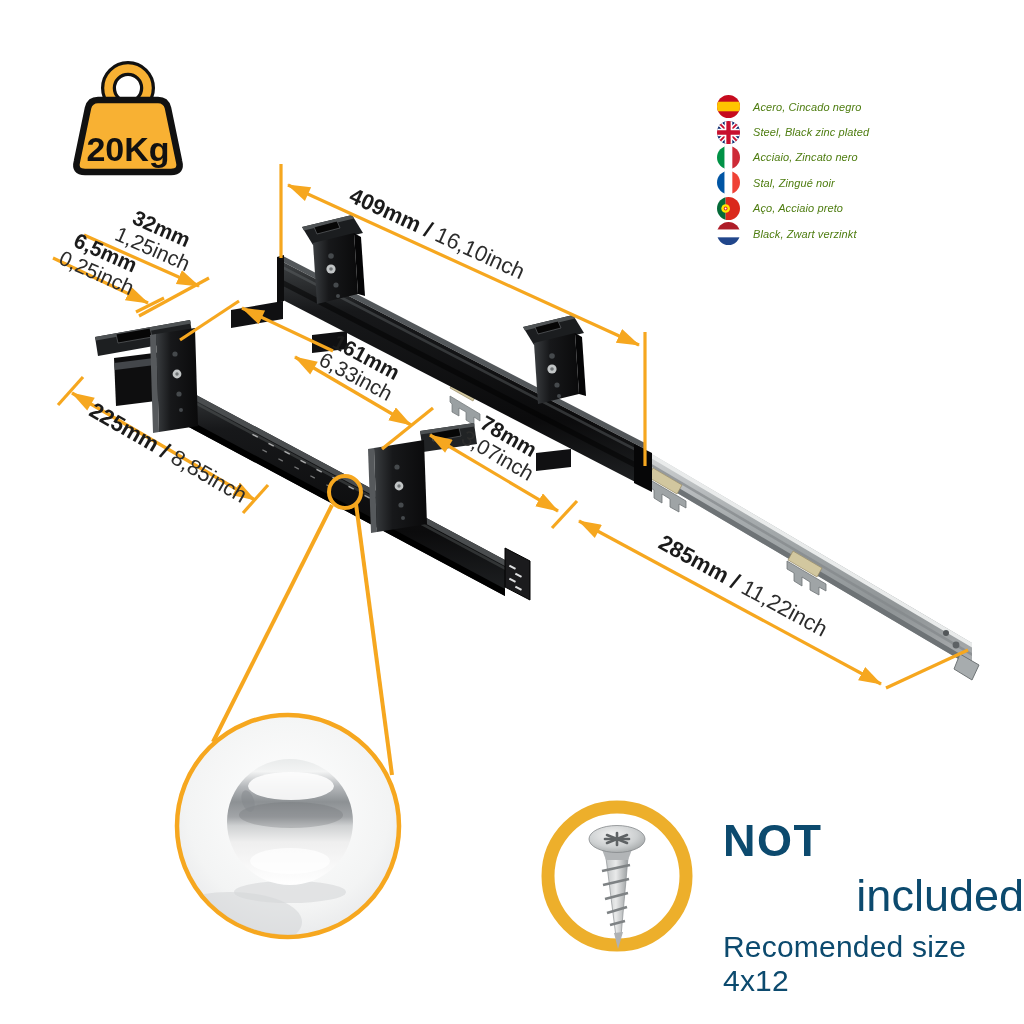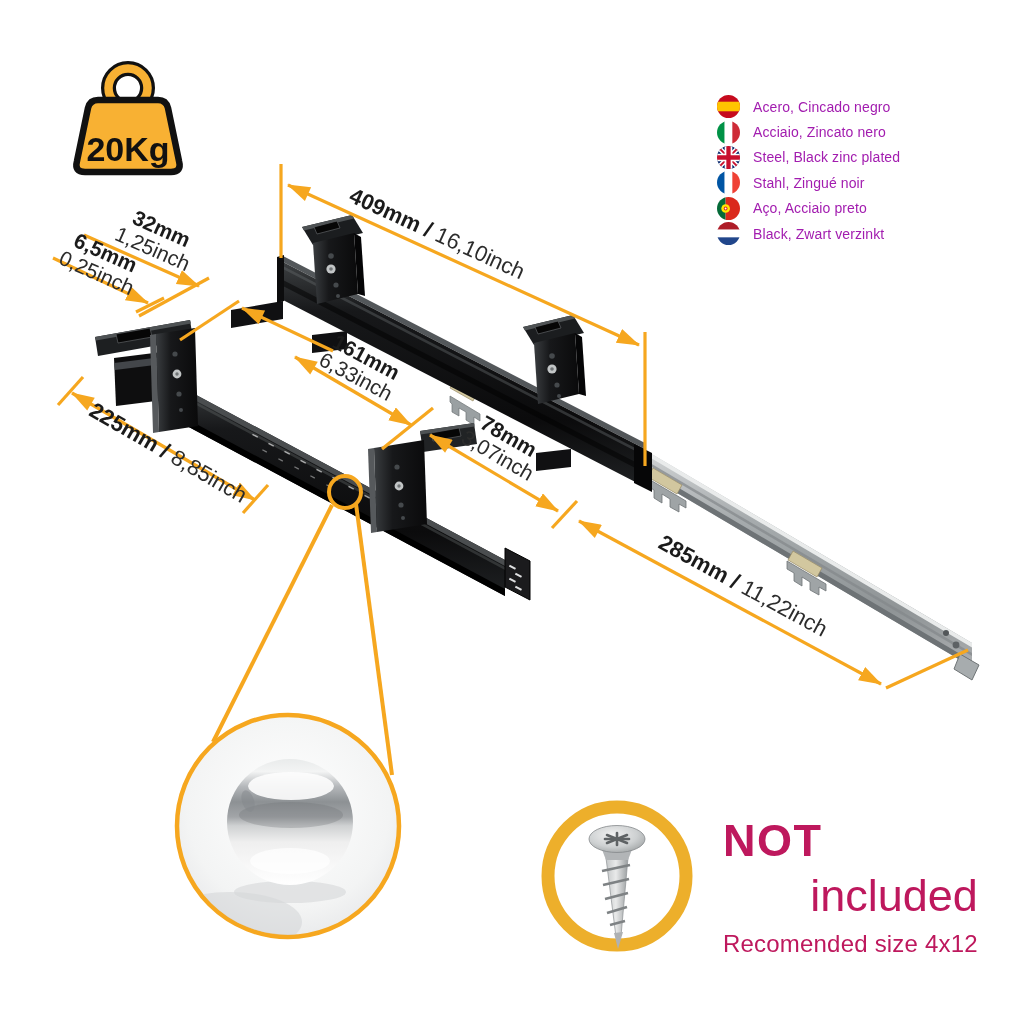--- a/index.html
+++ b/index.html
@@ -7,25 +7,25 @@
     font-family:"Liberation Sans",sans-serif;}
   #diagram{position:absolute;left:0;top:0;}
   .dim{position:absolute;white-space:nowrap;color:#1b1b1b;font-size:22px;}
   .dim .mm{font-weight:bold;}
   .dim .in{font-weight:normal;color:#2c2c2c;}
   .dim.stack{text-align:center;line-height:1.05;font-size:21px;}
   .dim.stack .mm,.dim.stack .in{display:block;}
   #flags{position:absolute;left:717px;top:94px;}
   .flagrow{display:flex;align-items:center;height:25.4px;}
   .flagrow svg{width:23px;height:23px;flex:0 0 23px;}
-  .flagrow .ftext{margin-left:13px;font-size:14px;font-weight:500;color:#a21caf;letter-spacing:.1px;}
-  #notblock{position:absolute;left:723px;top:818px;color:#be185d;}
+  .flagrow .ftext{margin-left:13px;font-size:11px;font-weight:500;color:#4d7c0f;letter-spacing:.1px;font-style:italic;}
+  #notblock{position:absolute;left:723px;top:818px;color:#0c4a6e;}
   #not-title{font-size:45px;font-weight:900;letter-spacing:1.5px;line-height:1;}
   #not-sub{font-size:45px;font-weight:400;line-height:1;margin-top:10px;text-align:right;}
-  #not-note{font-size:24px;font-weight:400;margin-top:12px;letter-spacing:.2px;}
+  #not-note{font-size:30px;font-weight:400;margin-top:12px;letter-spacing:.2px;}
 </style>
 </head>
 <body>
 
 <div id="canvas">
 
 <svg id="diagram" width="1024" height="1024" viewBox="0 0 1024 1024">
   <defs>
     <marker id="aE" markerUnits="userSpaceOnUse" markerWidth="28" markerHeight="18" refX="22" refY="7.5" orient="auto">
           <path d="M0,0 L23,7.5 L0,15 Z" fill="#F6A71F"></path>
@@ -307,63 +307,63 @@
           <g clip-path="url(#c1)">
             <rect width="24" height="24" fill="#c60b1e"></rect>
             <rect y="7" width="24" height="10" fill="#ffc400"></rect>
           </g>
         </svg>
     <span class="ftext">Acero, Cincado negro</span>
   </div>
   <div class="flagrow">
     <svg viewBox="0 0 24 24">
           <defs>
-            <clipPath id="c3">
-              <circle cx="12" cy="12" r="12"></circle>
-            </clipPath>
-          </defs>
-          <g clip-path="url(#c3)">
-            <rect width="8" height="24" fill="#009246"></rect>
-            <rect x="8" width="8" height="24" fill="#ffffff"></rect>
-            <rect x="16" width="8" height="24" fill="#ce2b37"></rect>
-          </g>
-        </svg>
-    <span class="ftext">Acciaio, Zincato nero</span>
-  </div>
-  <div class="flagrow">
-    <svg viewBox="0 0 24 24">
-          <defs>
             <clipPath id="c2">
               <circle cx="12" cy="12" r="12"></circle>
             </clipPath>
           </defs>
           <g clip-path="url(#c2)">
             <rect width="24" height="24" fill="#012169"></rect>
             <path d="M0,0 L24,24 M24,0 L0,24" stroke="#fff" stroke-width="5"></path>
             <path d="M0,0 L24,24 M24,0 L0,24" stroke="#C8102E" stroke-width="2"></path>
             <path d="M12,0 V24 M0,12 H24" stroke="#fff" stroke-width="8"></path>
             <path d="M12,0 V24 M0,12 H24" stroke="#C8102E" stroke-width="4.5"></path>
           </g>
         </svg>
     <span class="ftext">Steel, Black zinc plated</span>
   </div>
   <div class="flagrow">
     <svg viewBox="0 0 24 24">
           <defs>
+            <clipPath id="c3">
+              <circle cx="12" cy="12" r="12"></circle>
+            </clipPath>
+          </defs>
+          <g clip-path="url(#c3)">
+            <rect width="8" height="24" fill="#009246"></rect>
+            <rect x="8" width="8" height="24" fill="#ffffff"></rect>
+            <rect x="16" width="8" height="24" fill="#ce2b37"></rect>
+          </g>
+        </svg>
+    <span class="ftext">Acciaio, Zincato nero</span>
+  </div>
+  <div class="flagrow">
+    <svg viewBox="0 0 24 24">
+          <defs>
             <clipPath id="c4">
               <circle cx="12" cy="12" r="12"></circle>
             </clipPath>
           </defs>
           <g clip-path="url(#c4)">
             <rect width="8" height="24" fill="#0055A4"></rect>
             <rect x="8" width="8" height="24" fill="#ffffff"></rect>
             <rect x="16" width="8" height="24" fill="#EF4135"></rect>
           </g>
         </svg>
-    <span class="ftext">Stahl, Zingué noir</span>
+    <span class="ftext">Stal, Zingué noir</span>
   </div>
   <div class="flagrow">
     <svg viewBox="0 0 24 24">
           <defs>
             <clipPath id="c5">
               <circle cx="12" cy="12" r="12"></circle>
             </clipPath>
           </defs>
           <g clip-path="url(#c5)">
             <rect width="9" height="24" fill="#046A38"></rect>

